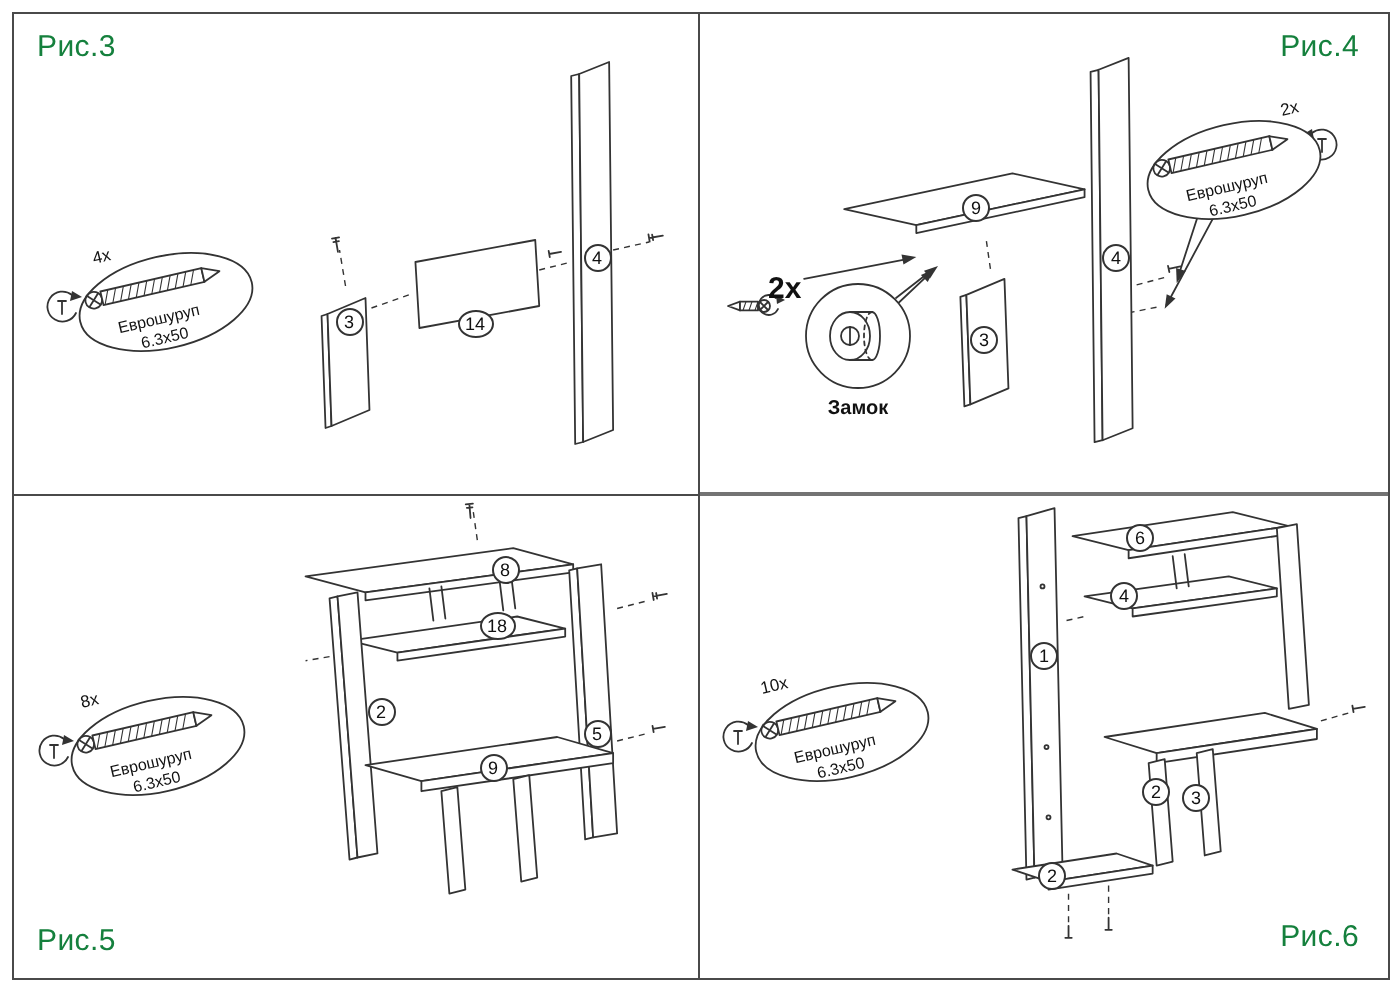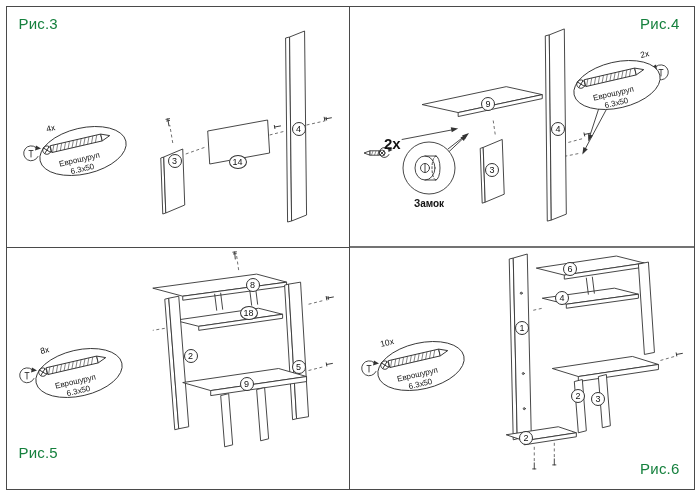--- a/index.html
+++ b/index.html
@@ -171,21 +171,21 @@
       <path class="ln" d="M92,24 L110,10"></path>
       <path class="head" d="M113,8 L109,14.2 L106,10.4 z"></path>
     </svg>
 
     <div class="badge" style="left:131px; top:90px">9</div>
     <div class="badge" style="left:135px; top:156px">3</div>
     <div class="badge" style="left:201px; top:115px">4</div>
   </section>
 
   <section class="fig fig-bl">
-    <div class="fig-label" style="left:12px; bottom:28px">Рис.5</div>
+    <div class="fig-label" style="left:12px; bottom:10px">Рис.5</div>
 
     <svg class="art" viewBox="0 0 343 240" preserveAspectRatio="none">
       <path class="dash" d="M232,22 L230,8"></path>
       <path class="dash" d="M302,56 L318,52"></path>
       <path class="dash" d="M302,122 L318,118"></path>
       <path class="dash" d="M158,80 L146,82"></path>
       <g>
         <polygon class="panel" points="146,40 250,26 280,34 176,48"></polygon>
         <polygon class="panel" points="176,48 280,34 280,38 176,52"></polygon>
       </g>

